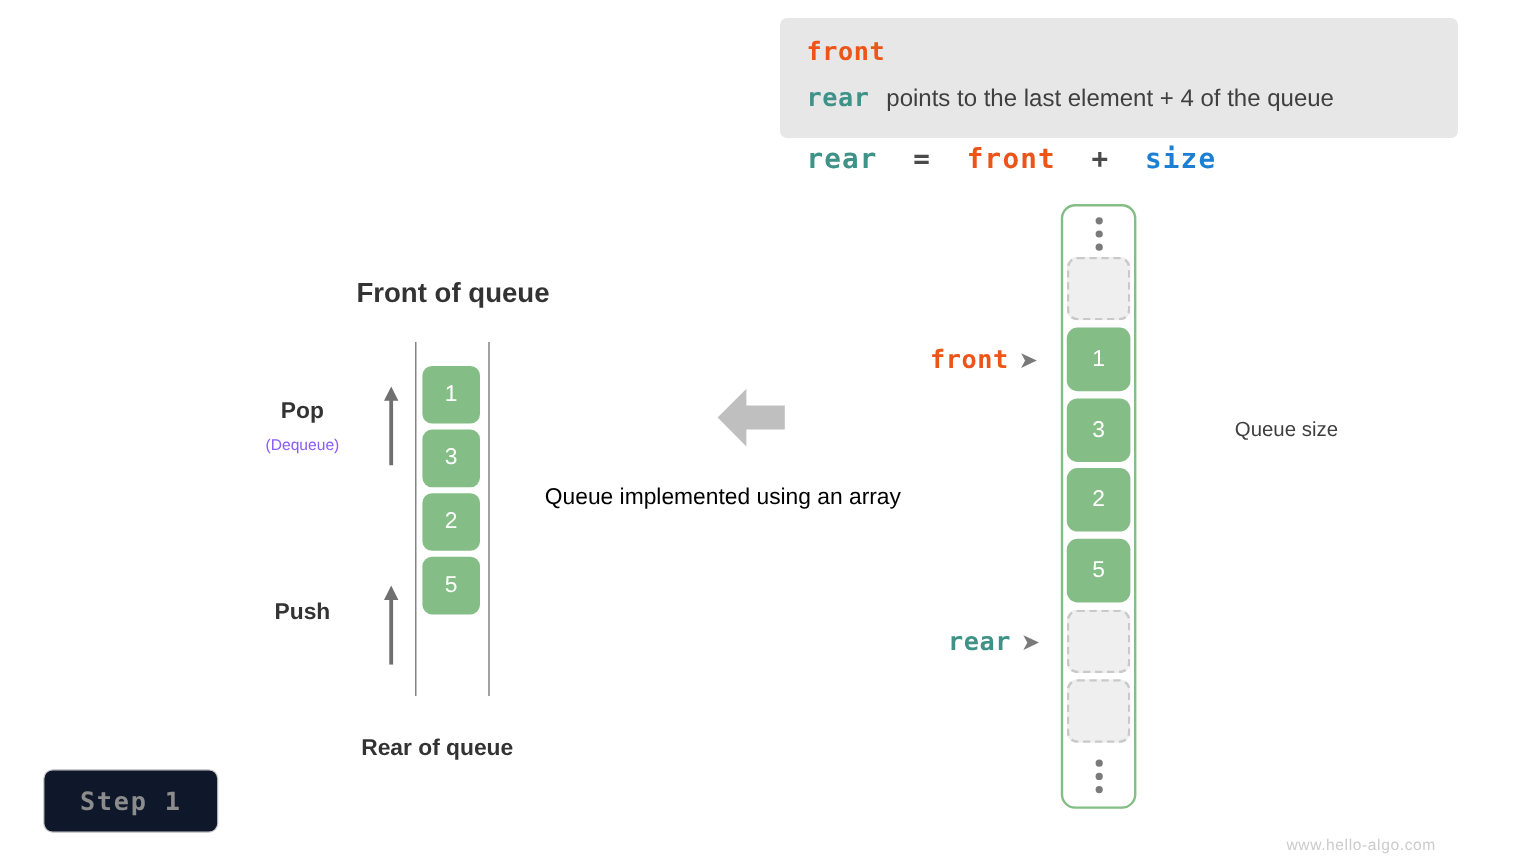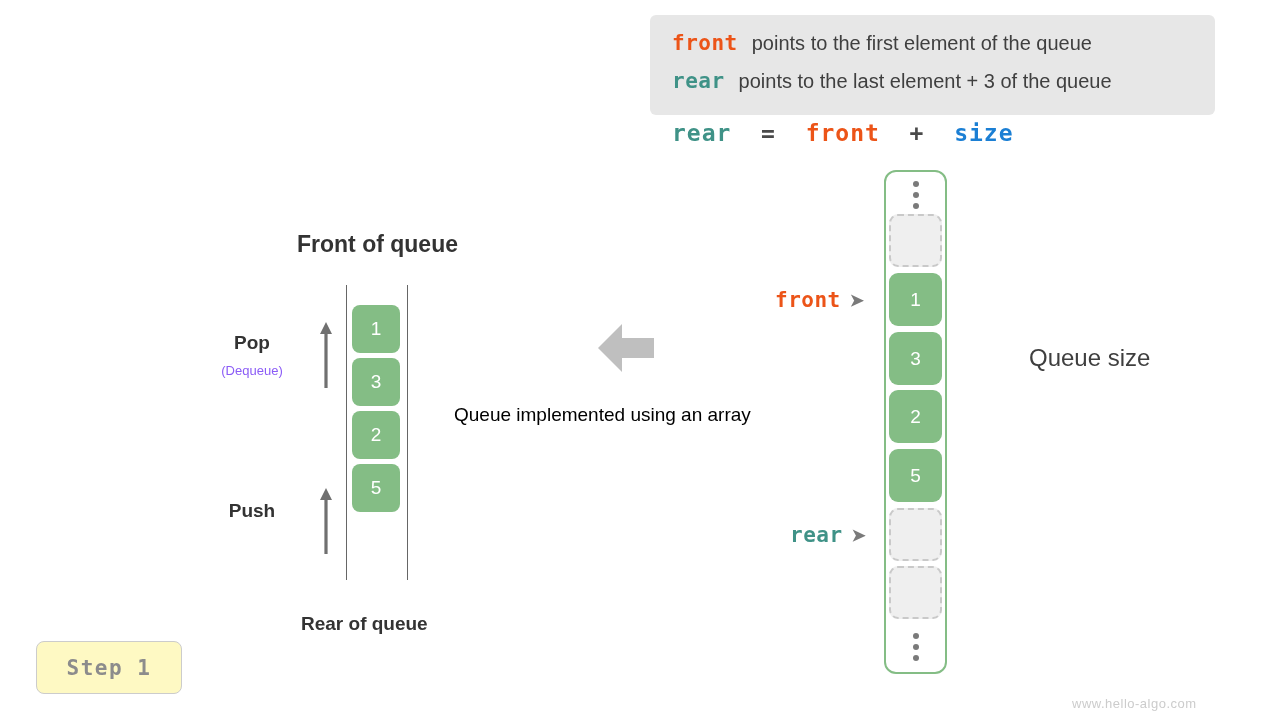--- a/index.html
+++ b/index.html
@@ -153,38 +153,38 @@
     margin-left: 9px;
     color: #7a7a7a;
     font-size: 17px;
     font-family: "Liberation Sans", sans-serif;
     line-height: 1;
   }
   #front-pointer { left: 775px; top: 288px; }
   #rear-pointer  { left: 790px; top: 523px; }
 
   #queue-size-block { left: 1029px; top: 344px; }
-  #queue-size-title { font-size: 24px; color: #3f3f3f; line-height: 28px; }
+  #queue-size-title { font-size: 17px; color: #3f3f3f; line-height: 28px; }
   #queue-size-expr {
     font-family: "DejaVu Sans Mono", monospace;
     font-weight: bold;
     font-size: 21px;
     letter-spacing: 1px;
     line-height: 34px;
     white-space: pre;
   }
   #queue-size-expr .op { color: #4a4a4a; }
 
   
   #step-badge {
     left: 36px; top: 641px;
     width: 144px; height: 51px;
     border: 1px solid #cccccc;
     border-radius: 8px;
-    background: #fef9c3;
+    background: #0f172a;
     display: flex; align-items: center; justify-content: center;
     font-family: "DejaVu Sans Mono", monospace;
     font-weight: bold;
     font-size: 21px;
     letter-spacing: 1.5px;
     color: #8c8c8c;
   }
 
   
   #watermark {
@@ -194,25 +194,24 @@
     letter-spacing: 0.5px;
     color: #cccccc;
   }
 </style>
 </head>
 <body>
 
 <div class="abs" id="legend-box">
   <div class="legend-row">
     <span class="legend-kw kw-front">front</span>
-    <span class="legend-text">points to the first element of the queue</span>
   </div>
   <div class="legend-row">
     <span class="legend-kw kw-rear">rear</span>
-    <span class="legend-text">points to the last element + 3 of the queue</span>
+    <span class="legend-text">points to the last element + 4 of the queue</span>
   </div>
 </div>
 
 <div class="abs" id="formula"><span class="kw-rear">rear</span><span class="op">  =  </span><span class="kw-front">front</span><span class="op">  +  </span><span class="kw-size">size</span></div>
 
 <div class="abs" id="front-of-queue-label">Front of queue</div>
 
 <div class="abs wall" id="wall-left"></div>
 <div class="abs wall" id="wall-right"></div>
 

